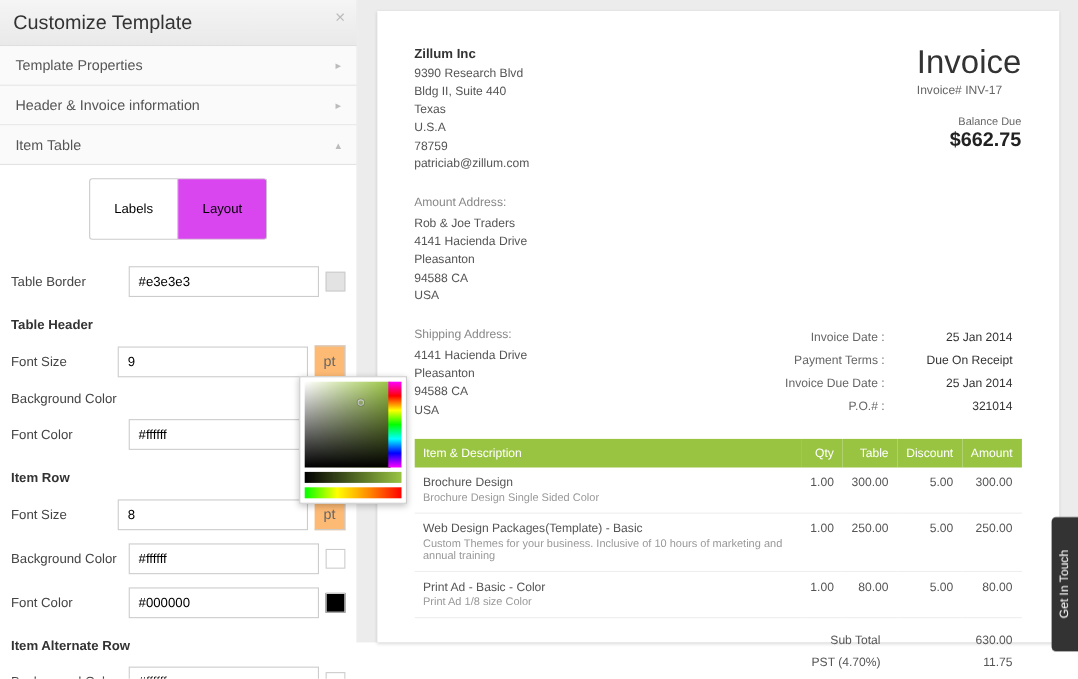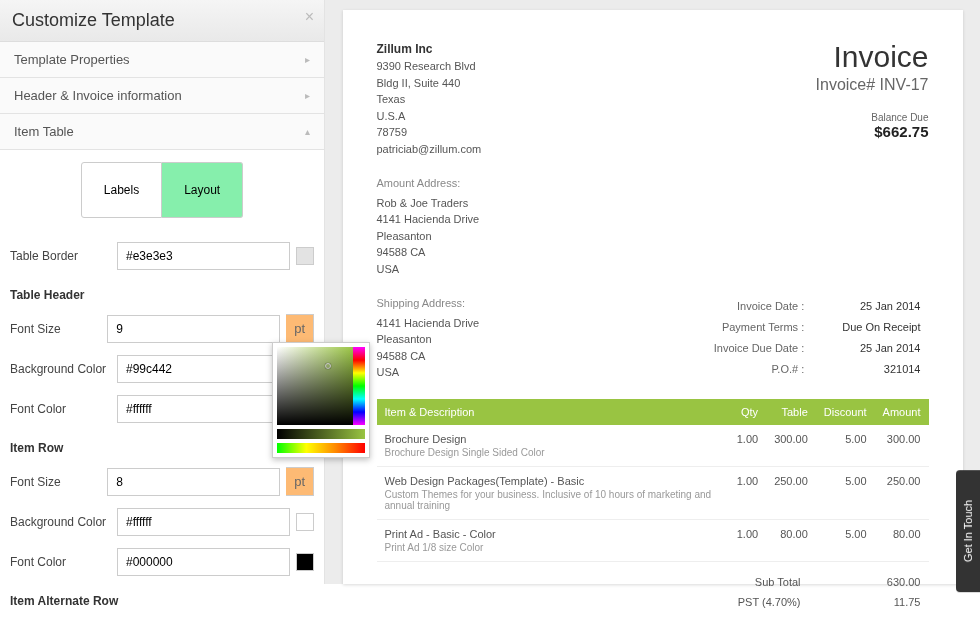--- a/index.html
+++ b/index.html
@@ -8,38 +8,38 @@
 .left-panel { width: 325px; background: #f7f7f7; border-right: 1px solid #e3e3e3; display: flex; flex-direction: column; overflow: visible; }
 .panel-header { background: linear-gradient(#f5f5f5,#e9e9e9); padding: 10px 12px; border-bottom: 1px solid #ddd; position: relative; }
 .panel-header h1 { font-size: 18px; font-weight: 400; color: #333; }
 .close-x { position: absolute; right: 10px; top: 8px; color: #bbb; font-size: 16px; cursor: pointer; }
 .accordion { border-bottom: 1px solid #e3e3e3; padding: 10px 14px; font-size: 13px; color: #555; background: #fafafa; position: relative; cursor: pointer; }
 .accordion .chev { position: absolute; right: 14px; top: 12px; font-size: 10px; color: #bbb; }
 .acc-body { padding: 12px 10px; background: #fff; }
 .toggle-group { display: flex; justify-content: center; margin-bottom: 18px; }
 .tg-btn { padding: 20px 22px; border: 1px solid #ccc; background: #fff; font-size: 12px; cursor: pointer; }
 .tg-btn.left { border-radius: 3px 0 0 3px; }
-.tg-btn.right { border-radius: 0 3px 3px 0; border-left: none; background: #86efac; }
+.tg-btn.right { border-radius: 0 3px 3px 0; border-left: none; background: #d946ef; }
 .form-row { display: flex; align-items: center; padding: 6px 0; }
 .form-row label { width: 130px; font-size: 12px; color: #444; }
 .input-wrap { flex: 1; display: flex; align-items: center; gap: 6px; }
 .input-wrap input { flex: 1; border: 1px solid #ccc; padding: 6px 8px; font-size: 12px; min-width: 0; }
 .unit { border: 1px solid #ccc; border-left: none; padding: 6px 8px; font-size: 13px; background: #fdba74; color: #666; }
 .swatch { width: 18px; height: 18px; border: 1px solid #ccc; flex-shrink: 0; cursor: pointer; }
 .section-h { font-size: 12px; font-weight: bold; color: #333; padding: 12px 0 6px 0; }
 .right-panel { flex: 1; background: #ececec; display: flex; justify-content: center; padding-top: 10px; }
 .doc { width: 620px; background: #fff; padding: 30px 34px; box-shadow: 0 1px 3px rgba(0,0,0,.15); font-size: 11px; color: #555; }
 .doc-head { display: flex; justify-content: space-between; align-items: flex-start; }
 .company { line-height: 1.5; }
 .company b { color: #333; font-size: 12px; }
 .inv-title { font-size: 30px; color: #333; font-weight: 400; }
-.inv-sub { font-size: 16px; color: #666; text-align: left; margin-top: 2px; }
+.inv-sub { font-size: 11px; color: #666; text-align: left; margin-top: 2px; }
 .bal { text-align: right; margin-top: 18px; }
 .bal-label { font-size: 10px; color: #666; }
-.bal-amt { font-size: 15px; font-weight: bold; color: #222; }
+.bal-amt { font-size: 18px; font-weight: bold; color: #222; }
 .addr-block { margin-top: 18px; }
 .addr-h { color: #888; margin-bottom: 3px; }
 .addr-block div { line-height: 1.5; }
 .two-col { display: flex; justify-content: space-between; margin-top: 18px; }
 .meta-table td { padding: 3px 6px; font-size: 11px; color: #666; text-align: right; }
 .meta-table td.val { color: #333; text-align: right; padding-left: 30px; }
 table.items { width: 100%; border-collapse: collapse; margin-top: 18px; }
 table.items thead th { background: #99c442; color: #fff; font-size: 11px; font-weight: normal; padding: 7px 8px; text-align: right; }
 table.items thead th:first-child { text-align: left; }
 table.items td { padding: 8px; border-bottom: 1px solid #eee; text-align: right; vertical-align: top; font-size: 11px; }
@@ -96,24 +96,20 @@
       <div class="section-h">Table Header</div>
       <div class="form-row">
         <label>Font Size</label>
         <div class="input-wrap">
           <input value="9" style="">
           <span class="unit">pt</span>
         </div>
       </div>
       <div class="form-row">
         <label>Background Color</label>
-        <div class="input-wrap">
-          <input value="#99c442" style="">
-          <span class="swatch" style="background:#99c442"></span>
-        </div>
       </div>
       <div class="form-row">
         <label>Font Color</label>
         <div class="input-wrap">
           <input value="#ffffff" style="">
           <span class="swatch" style="background:#ffffff"></span>
         </div>
       </div>
 
       <div class="section-h">Item Row</div>

